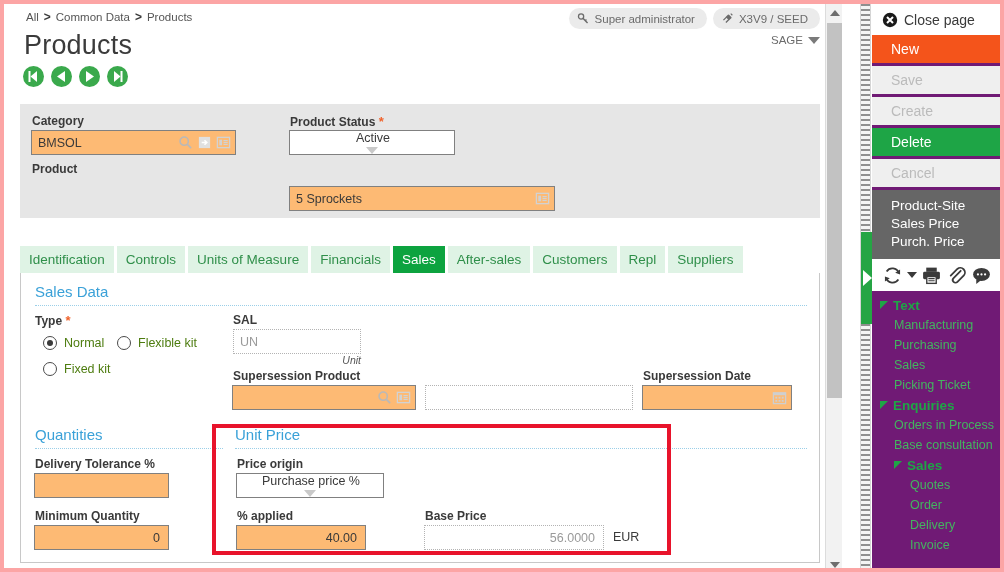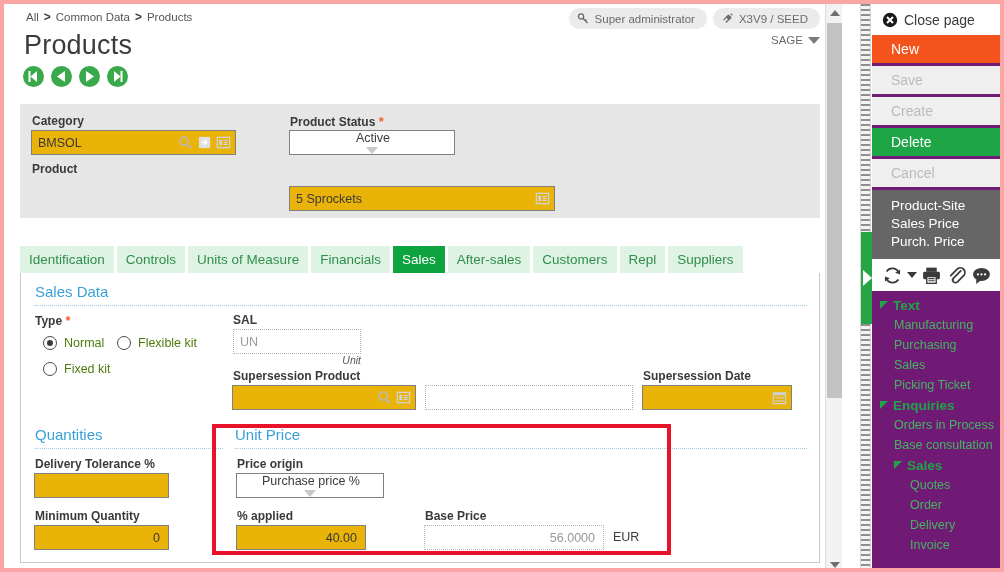--- a/index.html
+++ b/index.html
@@ -114,21 +114,21 @@
   }
   .fld-label {
     font-size: 12px;
     font-weight: bold;
     color: #3a3a3a;
     white-space: nowrap;
   }
   .req { color: #f0622b; font-size: 13px; }
 
   .inp {
-    background: #eab308;
+    background: #fdba74;
     border: 1px solid #808080;
     height: 25px;
     display: flex;
     align-items: center;
     padding: 0 4px 0 6px;
     font-size: 12.5px;
     color: #3a3a3a;
   }
   .inp .val { flex: 1; white-space: nowrap; overflow: hidden; }
   .inp .val.right { text-align: right; padding-right: 4px; }

